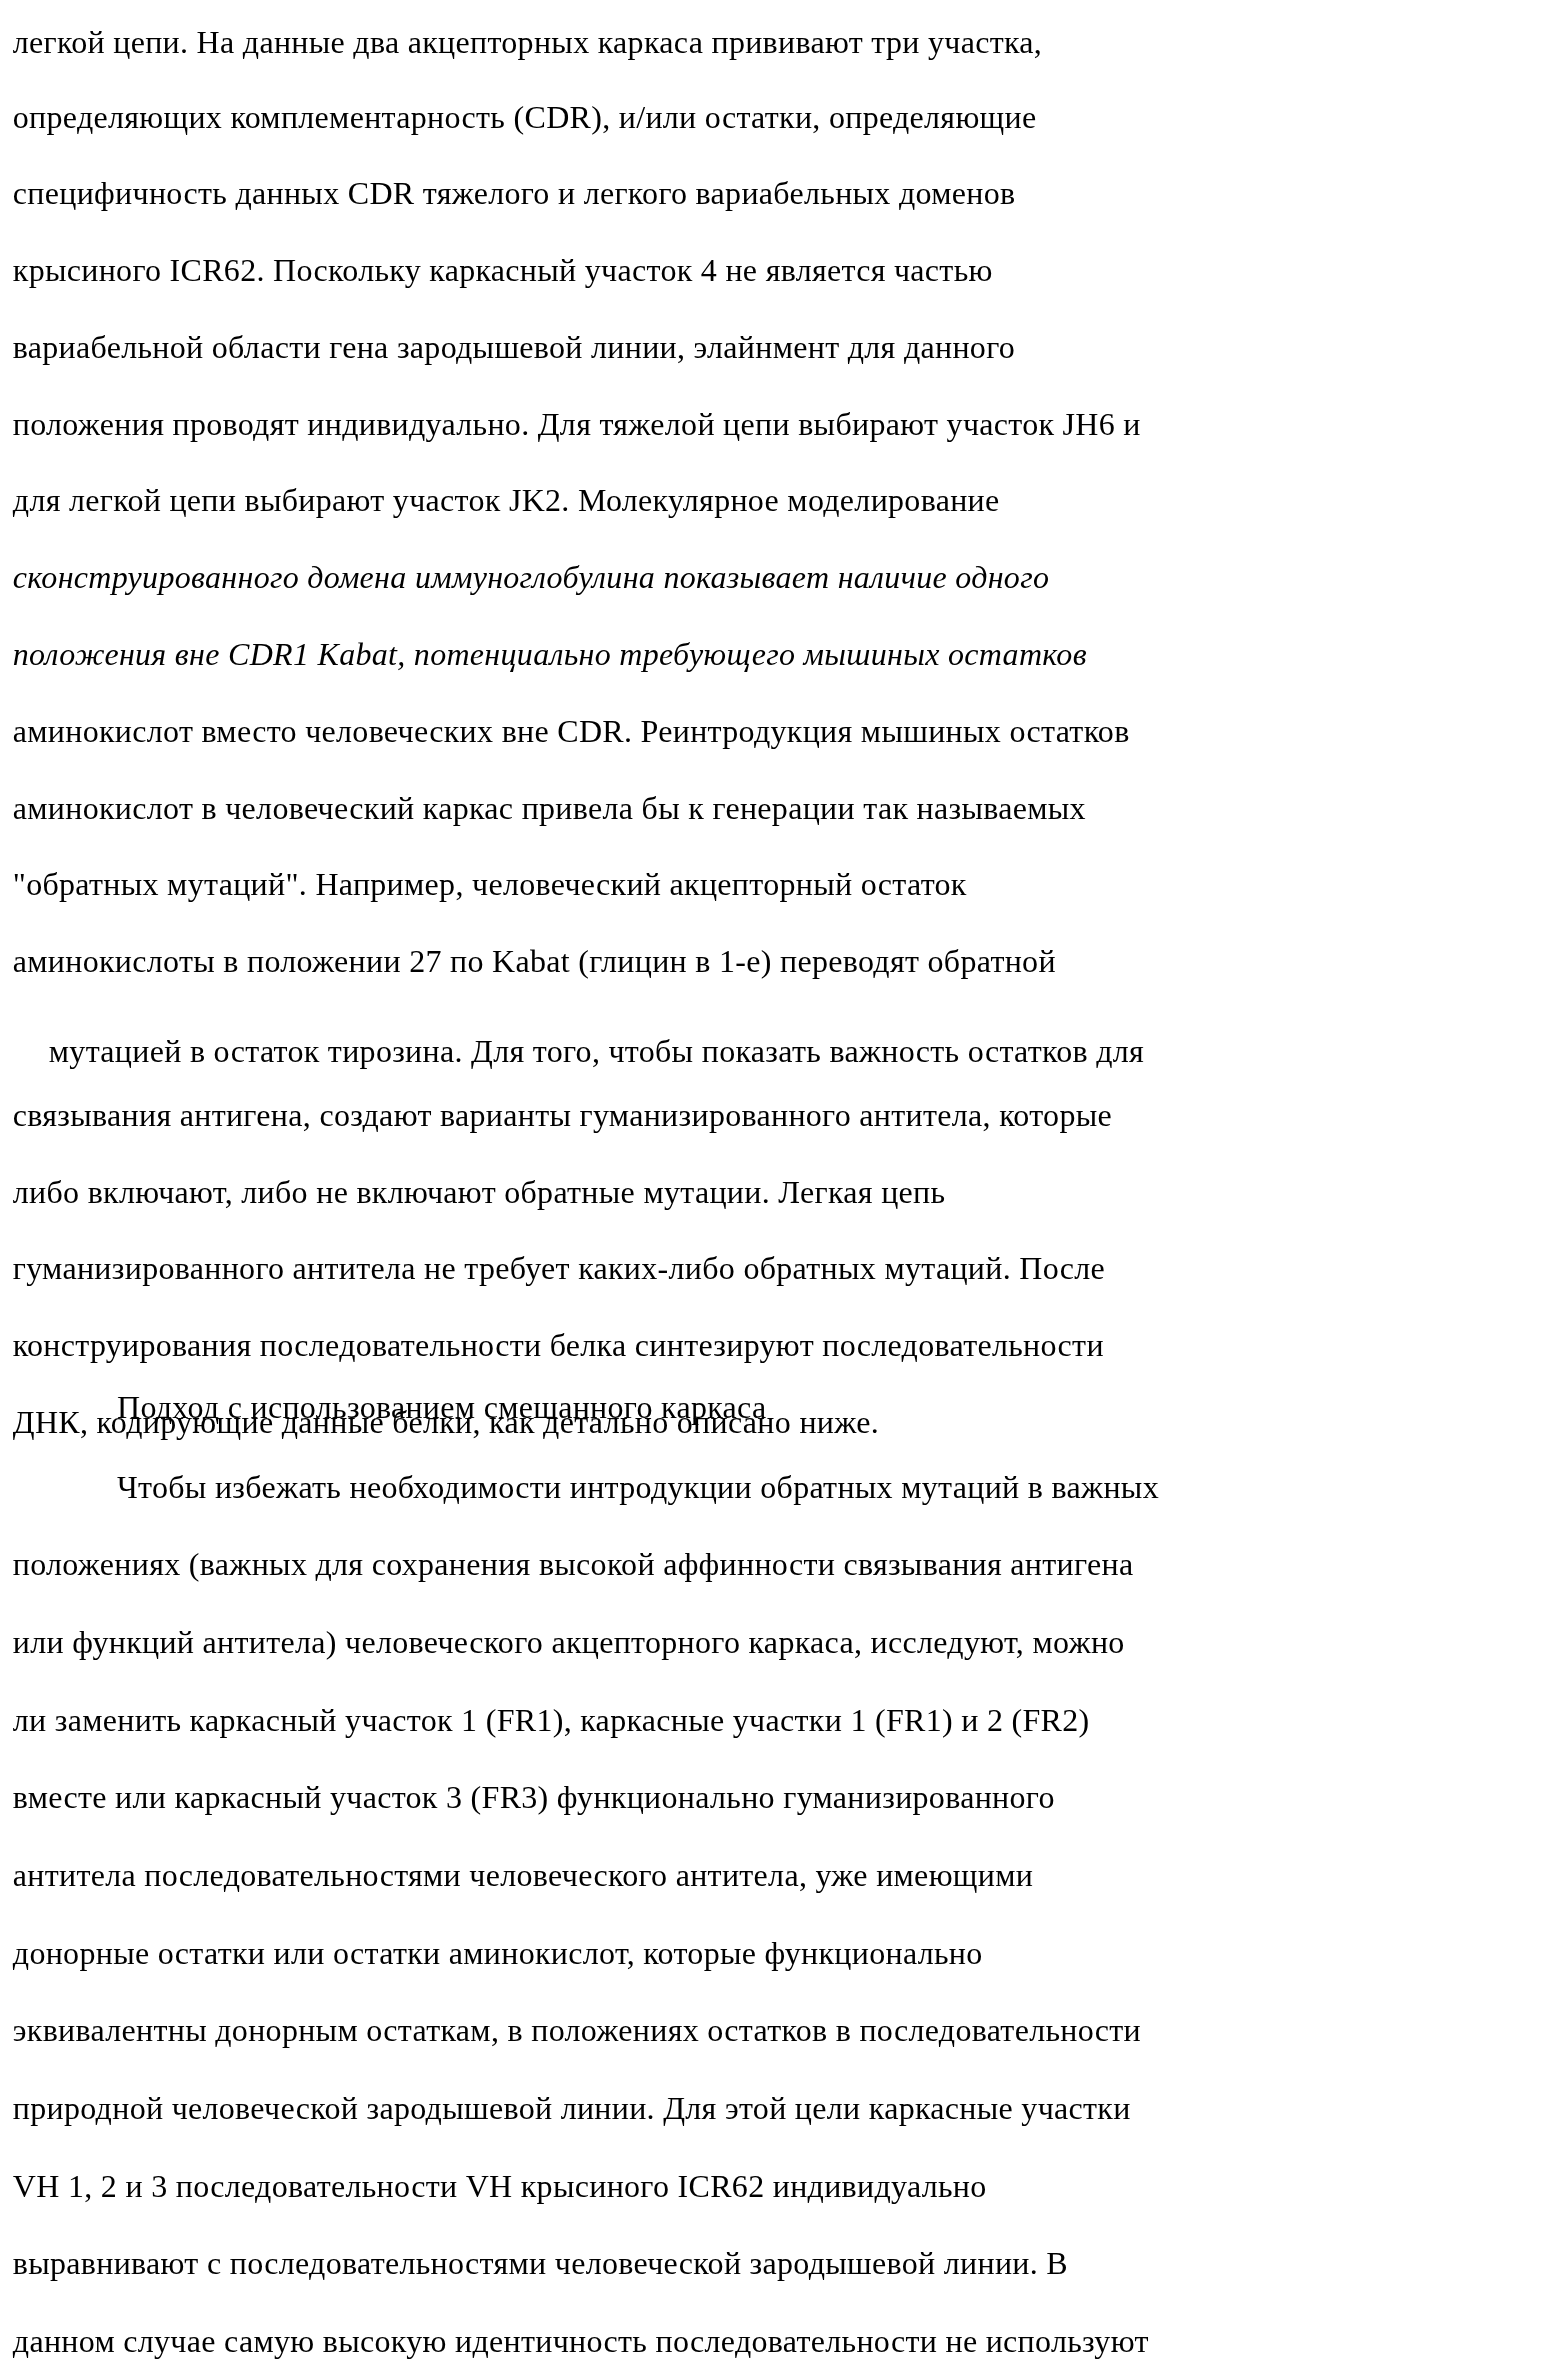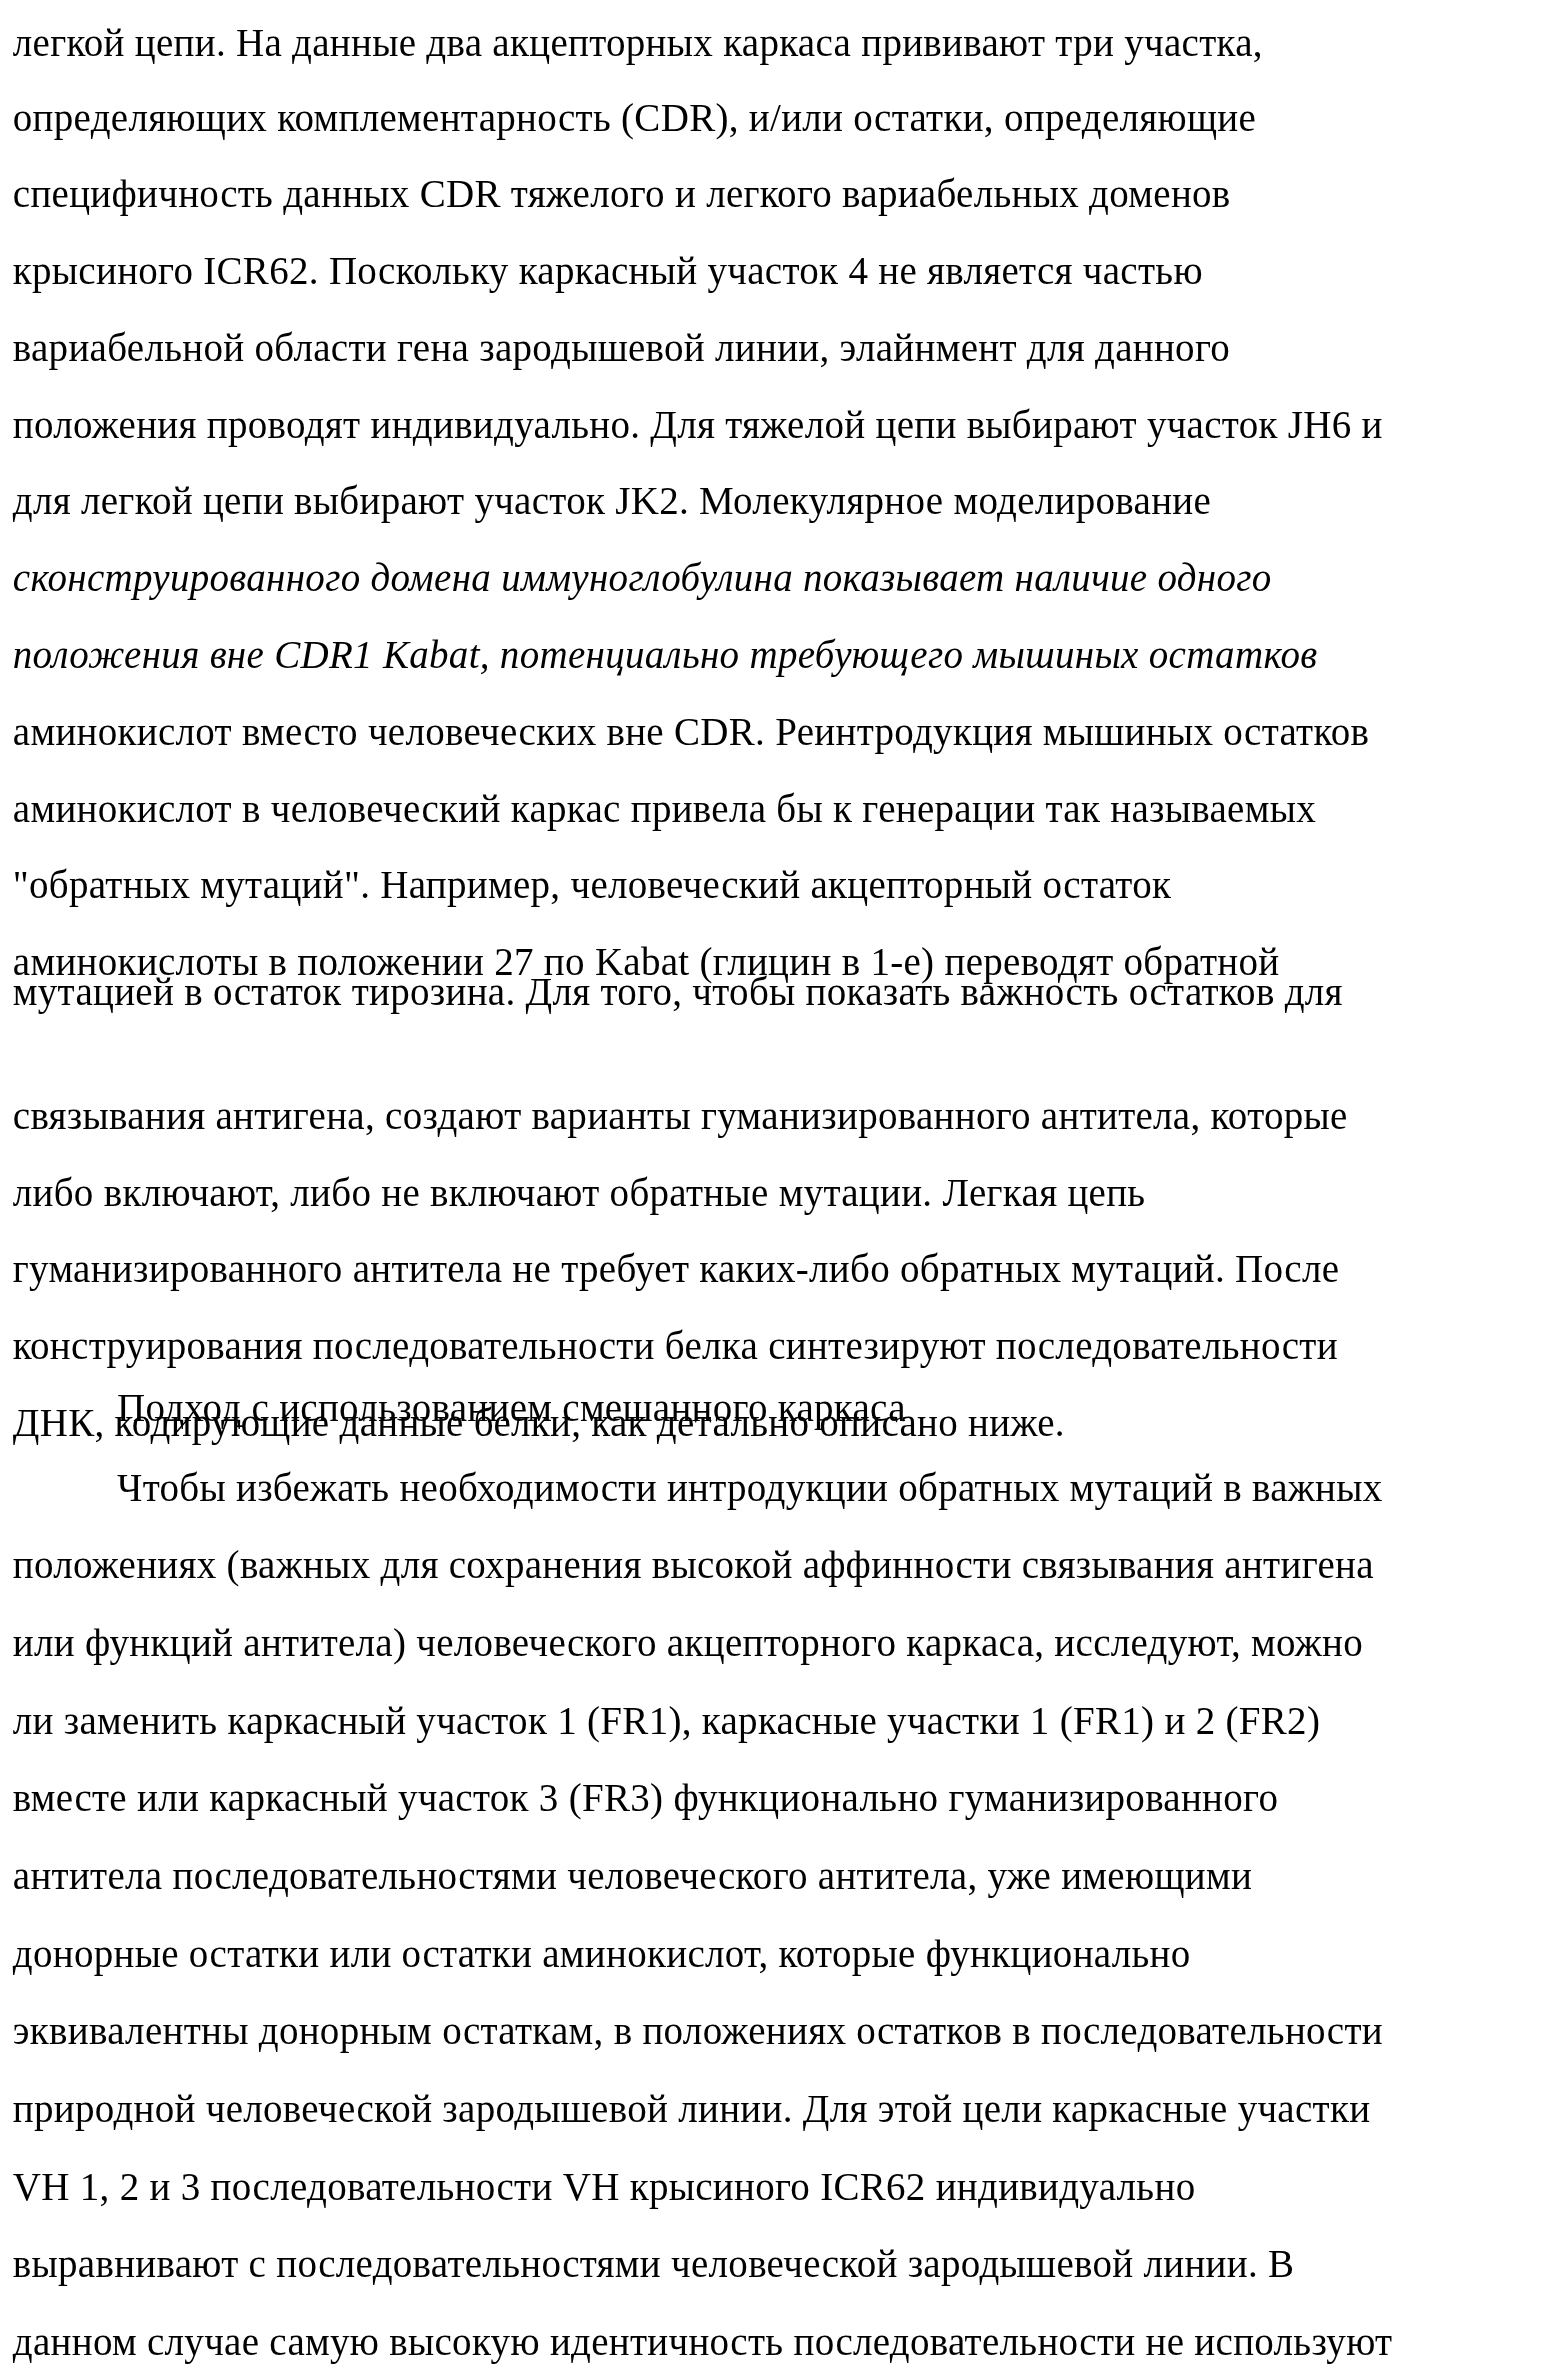--- a/index.html
+++ b/index.html
@@ -20,21 +20,21 @@
       width: 1566px;
       height: 2377px;
       background: #ffffff;
     }
     .line {
       position: absolute;
       left: 12.8px;
       height: 51px;
       line-height: 51px;
       font-family: "Liberation Serif", "DejaVu Serif", serif;
-      font-size: 39px;
+      font-size: 32px;
       color: #000000;
       white-space: nowrap;
       letter-spacing: 0.3px;
       -webkit-font-smoothing: none;
       font-weight: 500;
     }
     .line.indent {
       left: 117px;
     }
   </style>
@@ -50,21 +50,21 @@
     <div class="line" style="top:245px;">крысиного ICR62. Поскольку каркасный участок 4 не является частью</div>
     <div class="line" style="top:322px;">вариабельной области гена зародышевой линии, элайнмент для данного</div>
     <div class="line" style="top:399px;">положения проводят индивидуально. Для тяжелой цепи выбирают участок JH6 и</div>
     <div class="line" style="top:475px;">для легкой цепи выбирают участок JK2. Молекулярное моделирование</div>
     <div class="line" style="top:552px;font-style:italic;">сконструированного домена иммуноглобулина показывает наличие одного</div>
     <div class="line" style="top:629px;font-style:italic;">положения вне CDR1 Kabat, потенциально требующего мышиных остатков</div>
     <div class="line" style="top:706px;">аминокислот вместо человеческих вне CDR. Реинтродукция мышиных остатков</div>
     <div class="line" style="top:783px;">аминокислот в человеческий каркас привела бы к генерации так называемых</div>
     <div class="line" style="top:859px;">"обратных мутаций". Например, человеческий акцепторный остаток</div>
     <div class="line" style="top:936px;">аминокислоты в положении 27 по Kabat (глицин в 1-е) переводят обратной</div>
-    <div class="line" style="top:966px;">мутацией в остаток тирозина. Для того, чтобы показать важность остатков для</div>
+    <div class="line" style="top:1026px;margin-left:36px;">мутацией в остаток тирозина. Для того, чтобы показать важность остатков для</div>
     <div class="line" style="top:1090px;">связывания антигена, создают варианты гуманизированного  антитела, которые</div>
     <div class="line" style="top:1167px;">либо включают, либо не включают обратные мутации. Легкая цепь</div>
     <div class="line" style="top:1243px;">гуманизированного антитела не требует каких-либо обратных мутаций. После</div>
     <div class="line" style="top:1320px;">конструирования последовательности белка синтезируют последовательности</div>
     <div class="line" style="top:1397px;">ДНК, кодирующие данные белки, как детально описано ниже.</div>
   </div>
 
   <div>
     <div class="line indent" style="top:1382px;font-family:Liberation Serif, serif;">Подход с использованием смешанного каркаса</div>
   </div>

